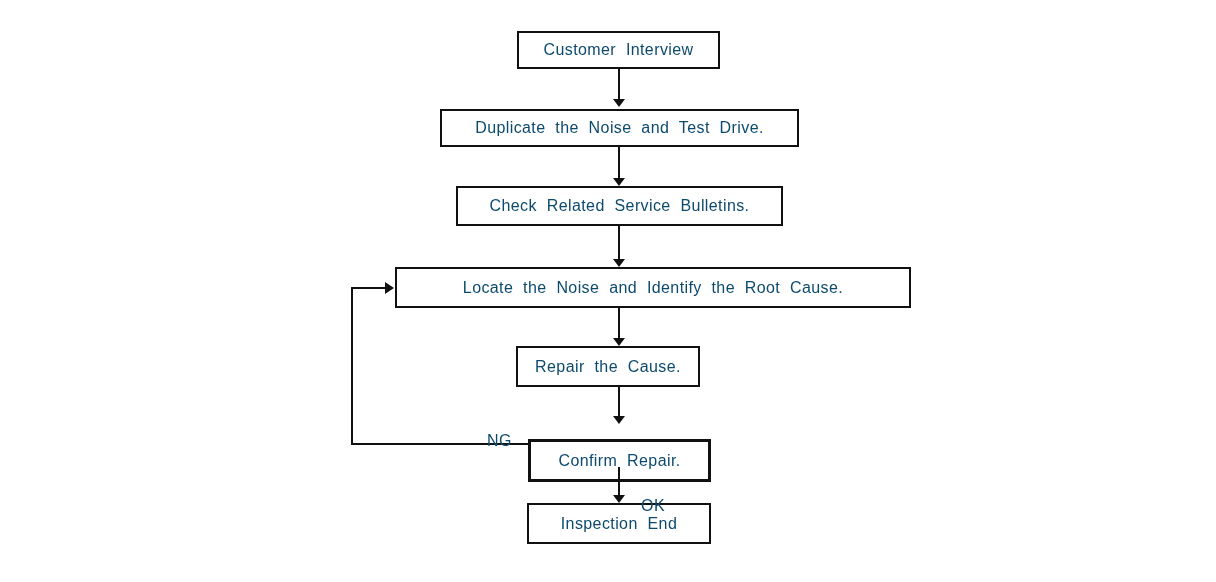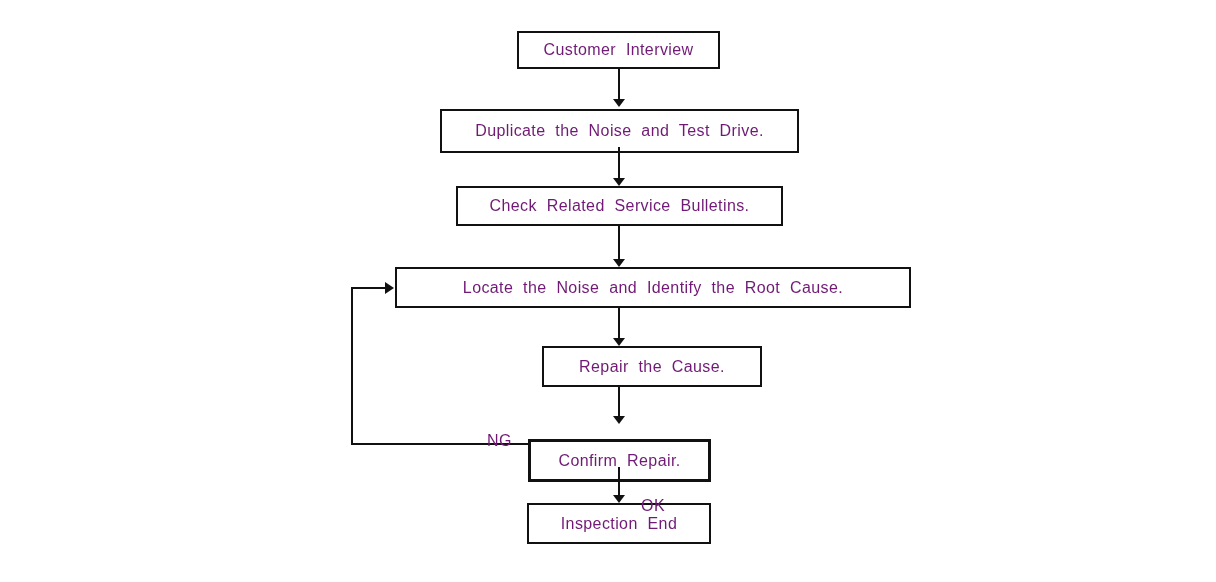--- a/index.html
+++ b/index.html
@@ -6,21 +6,21 @@
     margin: 0;
     padding: 0;
     background: #ffffff;
   }
   .canvas {
     position: relative;
     width: 1216px;
     height: 582px;
     background: #ffffff;
     font-family: "Liberation Sans", sans-serif;
-    color: #701a75;
+    color: #0c4a6e;
     overflow: hidden;
   }
   .node {
     position: absolute;
     box-sizing: border-box;
     border: 2px solid #111111;
     background: #ffffff;
     display: flex;
     align-items: center;
     justify-content: center;
@@ -76,27 +76,27 @@
     margin-top: 12px;
   }
 </style>
 </head>
 <body>
 
 <div class="canvas">
 
   <div class="node" style="left:517px; top:31px;  width:203px; height:38px;">Customer Interview</div>
 
-  <div class="node" style="left:440px; top:109px; width:359px; height:44px;">Duplicate the Noise and Test Drive.</div>
+  <div class="node" style="left:440px; top:109px; width:359px; height:38px;">Duplicate the Noise and Test Drive.</div>
 
   <div class="node" style="left:456px; top:186px; width:327px; height:40px;">Check Related Service Bulletins.</div>
 
   <div class="node" style="left:395px; top:267px; width:516px; height:41px;">Locate the Noise and Identify the Root Cause.</div>
 
-  <div class="node" style="left:542px; top:346px; width:220px; height:41px;">Repair the Cause.</div>
+  <div class="node" style="left:516px; top:346px; width:184px; height:41px;">Repair the Cause.</div>
 
   <div class="node thick" style="left:528px; top:424px; width:183px; height:43px;">Confirm Repair.</div>
 
   <div class="node" style="left:527px; top:503px; width:184px; height:41px;">Inspection End</div>
 
   <div class="arrow-down" style="left:613px; top:69px;  height:38px;">
     <div class="stem"></div>
     <div class="head"></div>
   </div>
 

